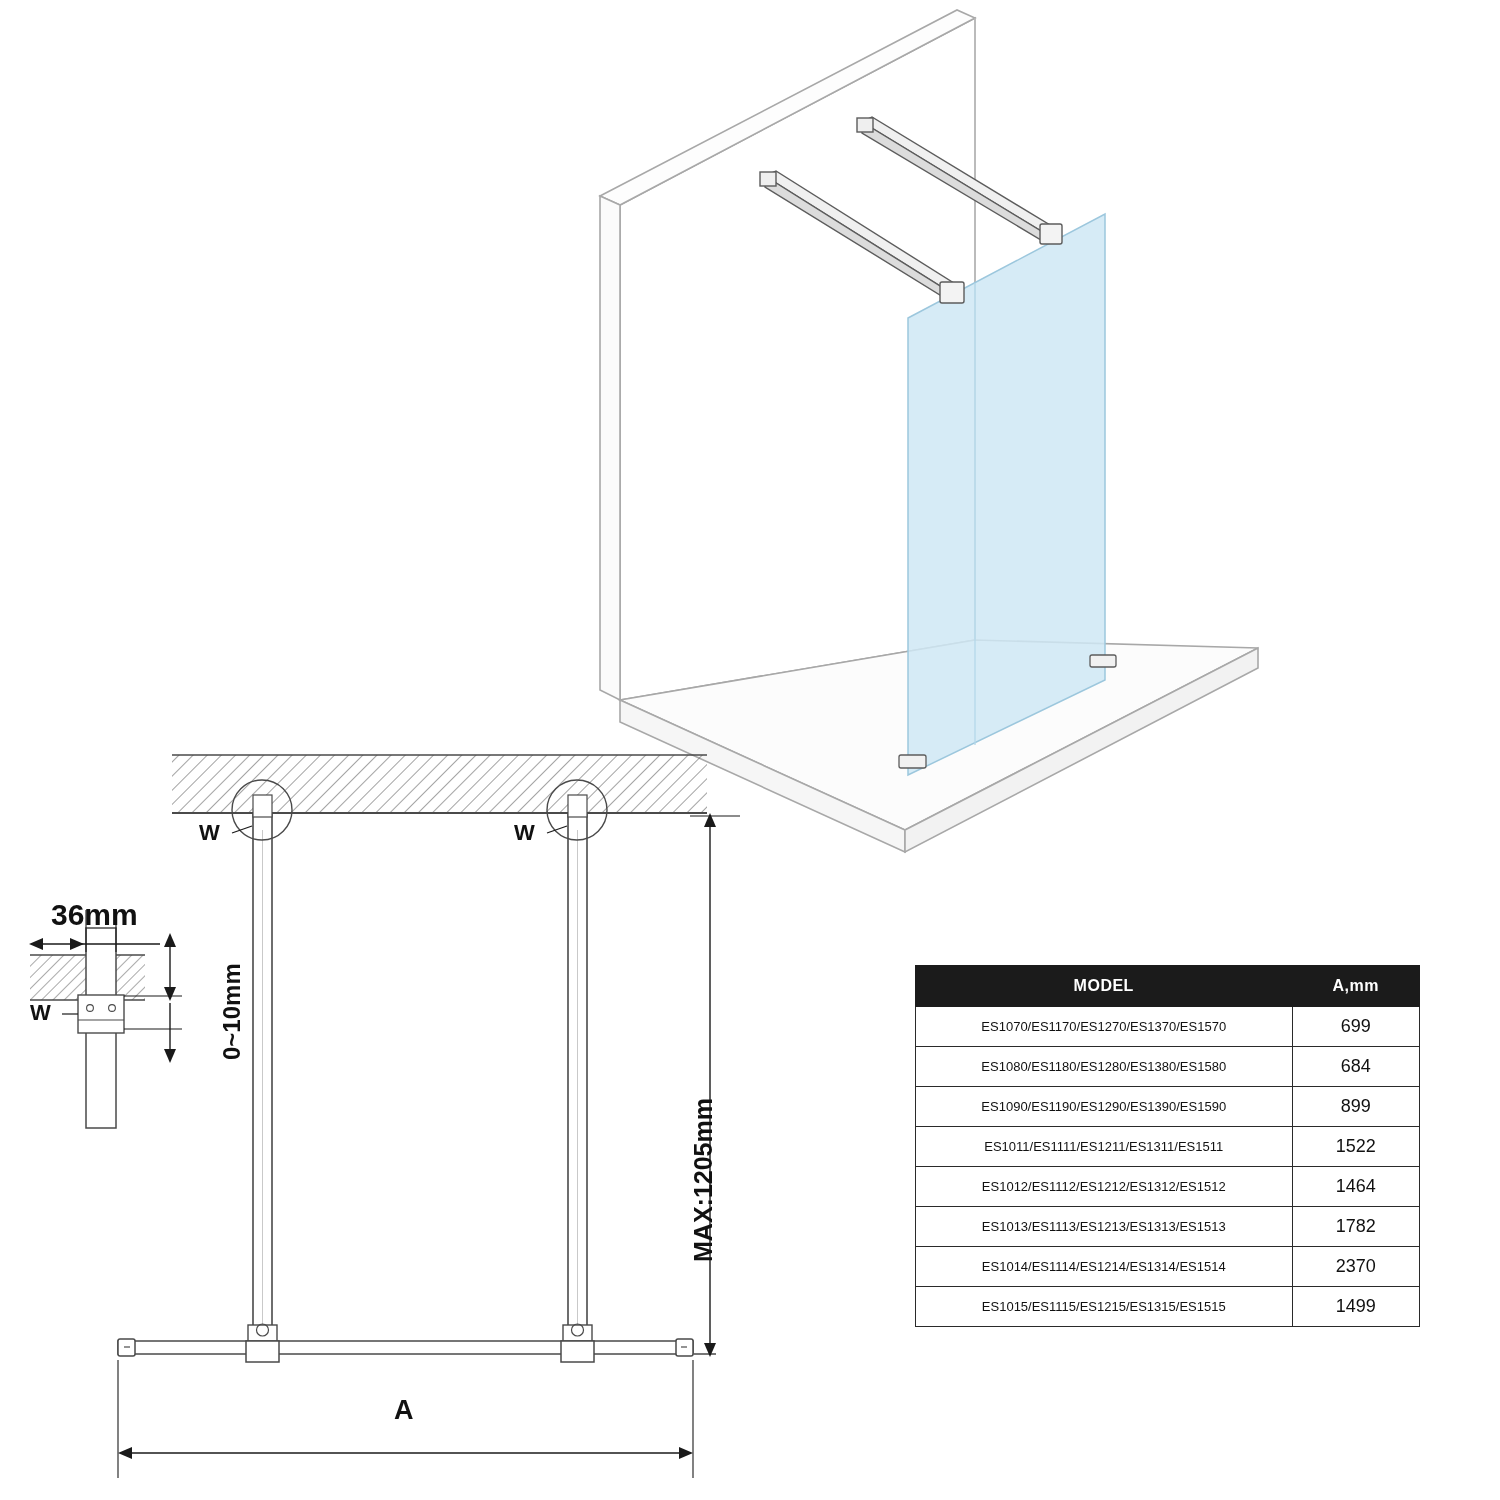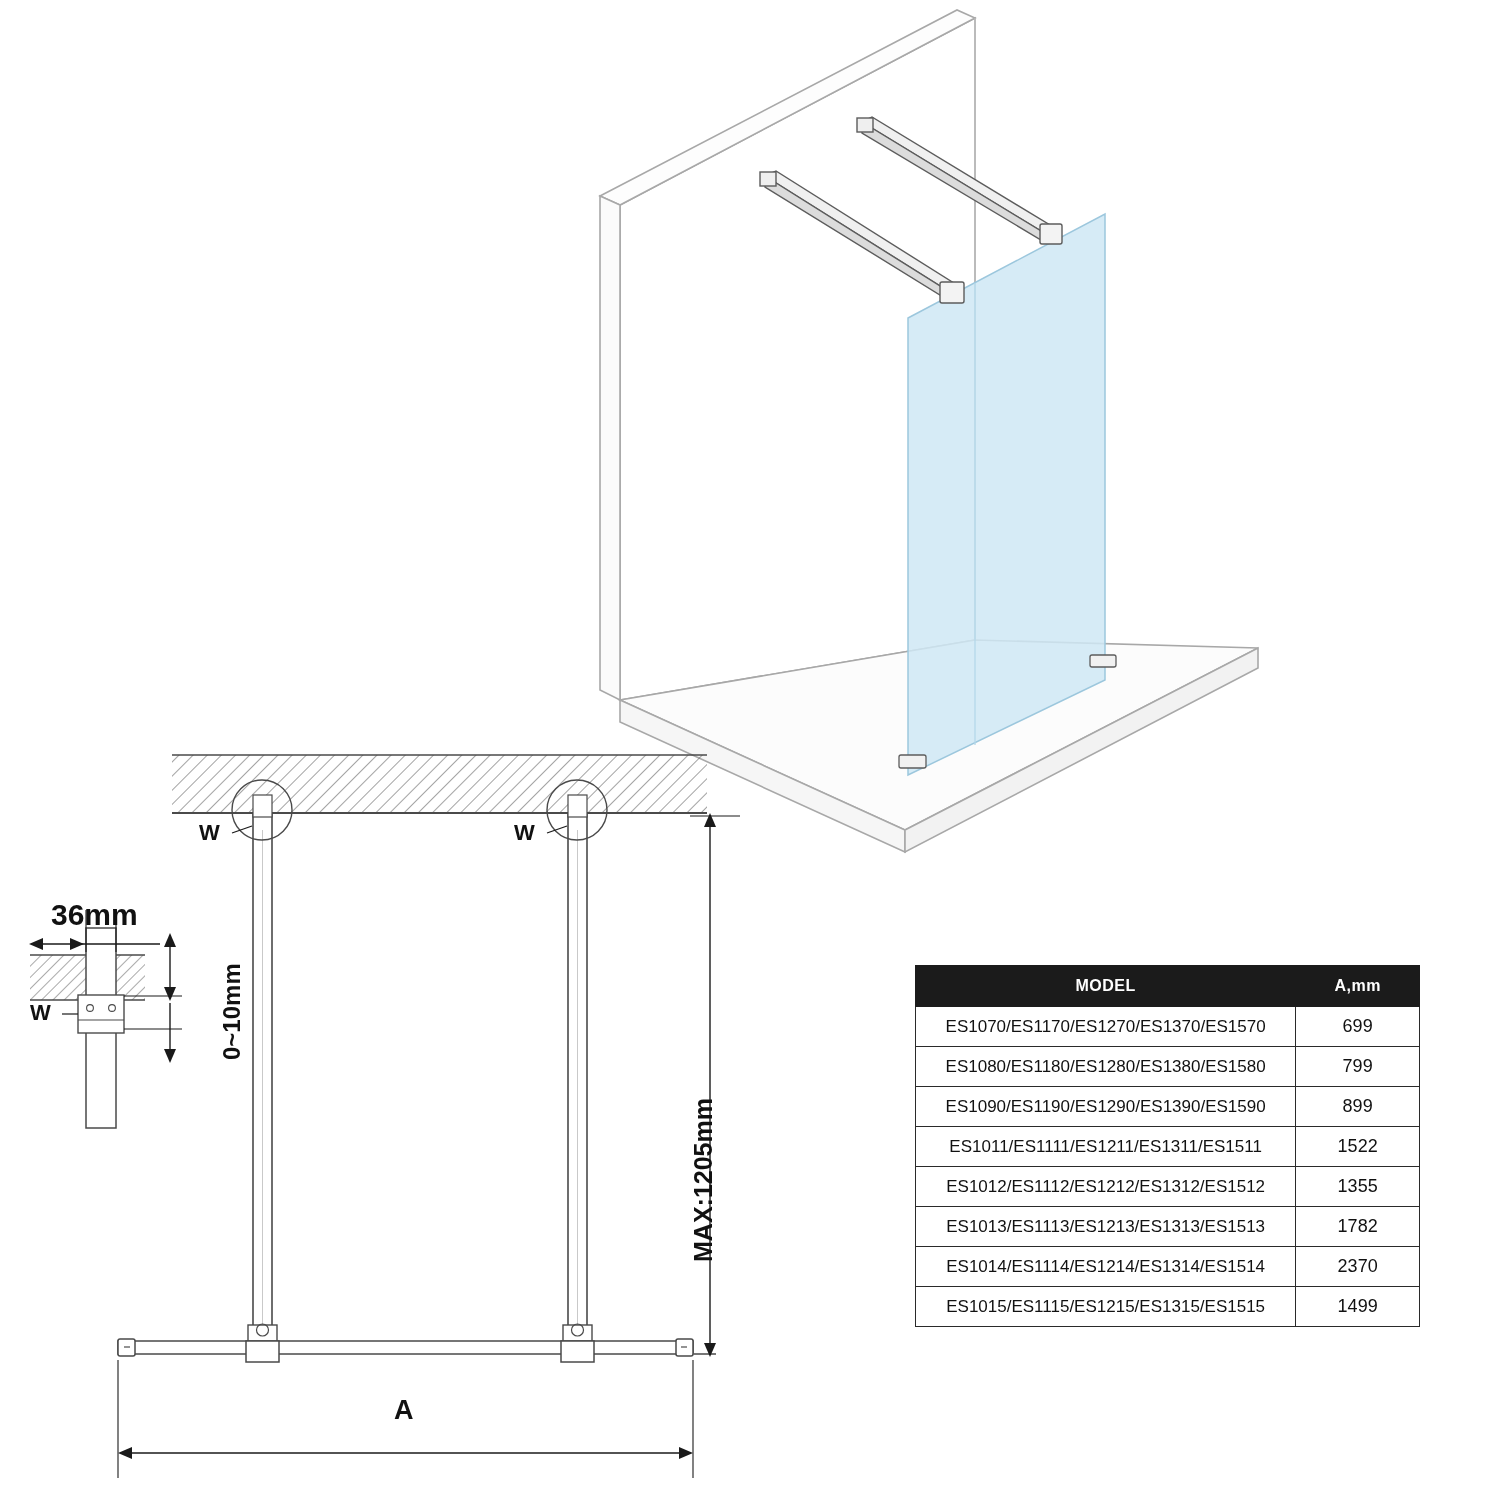--- a/index.html
+++ b/index.html
@@ -29,21 +29,21 @@
     padding:11px 8px;
     border:1px solid #1b1b1b;
     letter-spacing:.5px;
   }
   .spec-table td{
     border:1px solid #2a2a2a;
     padding:9px 4px;
     text-align:center;
     background:#fff;
   }
-  .spec-table td.model{width:380px;font-size:17px;}
+  .spec-table td.model{width:380px;font-size:13px;}
   .spec-table td.val{width:125px;font-size:18px;}
   .lbl{
     position:absolute;
     font-weight:bold;
     color:#111;
     white-space:nowrap;
   }
   .lbl.rot{transform-origin:left top;}
 </style>
 </head>
@@ -205,33 +205,33 @@
         <th>A,mm</th>
       </tr>
     </thead>
     <tbody>
       <tr>
         <td class="model">ES1070/ES1170/ES1270/ES1370/ES1570</td>
         <td class="val">699</td>
       </tr>
       <tr>
         <td class="model">ES1080/ES1180/ES1280/ES1380/ES1580</td>
-        <td class="val">799</td>
+        <td class="val">684</td>
       </tr>
       <tr>
         <td class="model">ES1090/ES1190/ES1290/ES1390/ES1590</td>
         <td class="val">899</td>
       </tr>
       <tr>
         <td class="model">ES1011/ES1111/ES1211/ES1311/ES1511</td>
         <td class="val">1522</td>
       </tr>
       <tr>
         <td class="model">ES1012/ES1112/ES1212/ES1312/ES1512</td>
-        <td class="val">1355</td>
+        <td class="val">1464</td>
       </tr>
       <tr>
         <td class="model">ES1013/ES1113/ES1213/ES1313/ES1513</td>
         <td class="val">1782</td>
       </tr>
       <tr>
         <td class="model">ES1014/ES1114/ES1214/ES1314/ES1514</td>
         <td class="val">2370</td>
       </tr>
       <tr>

